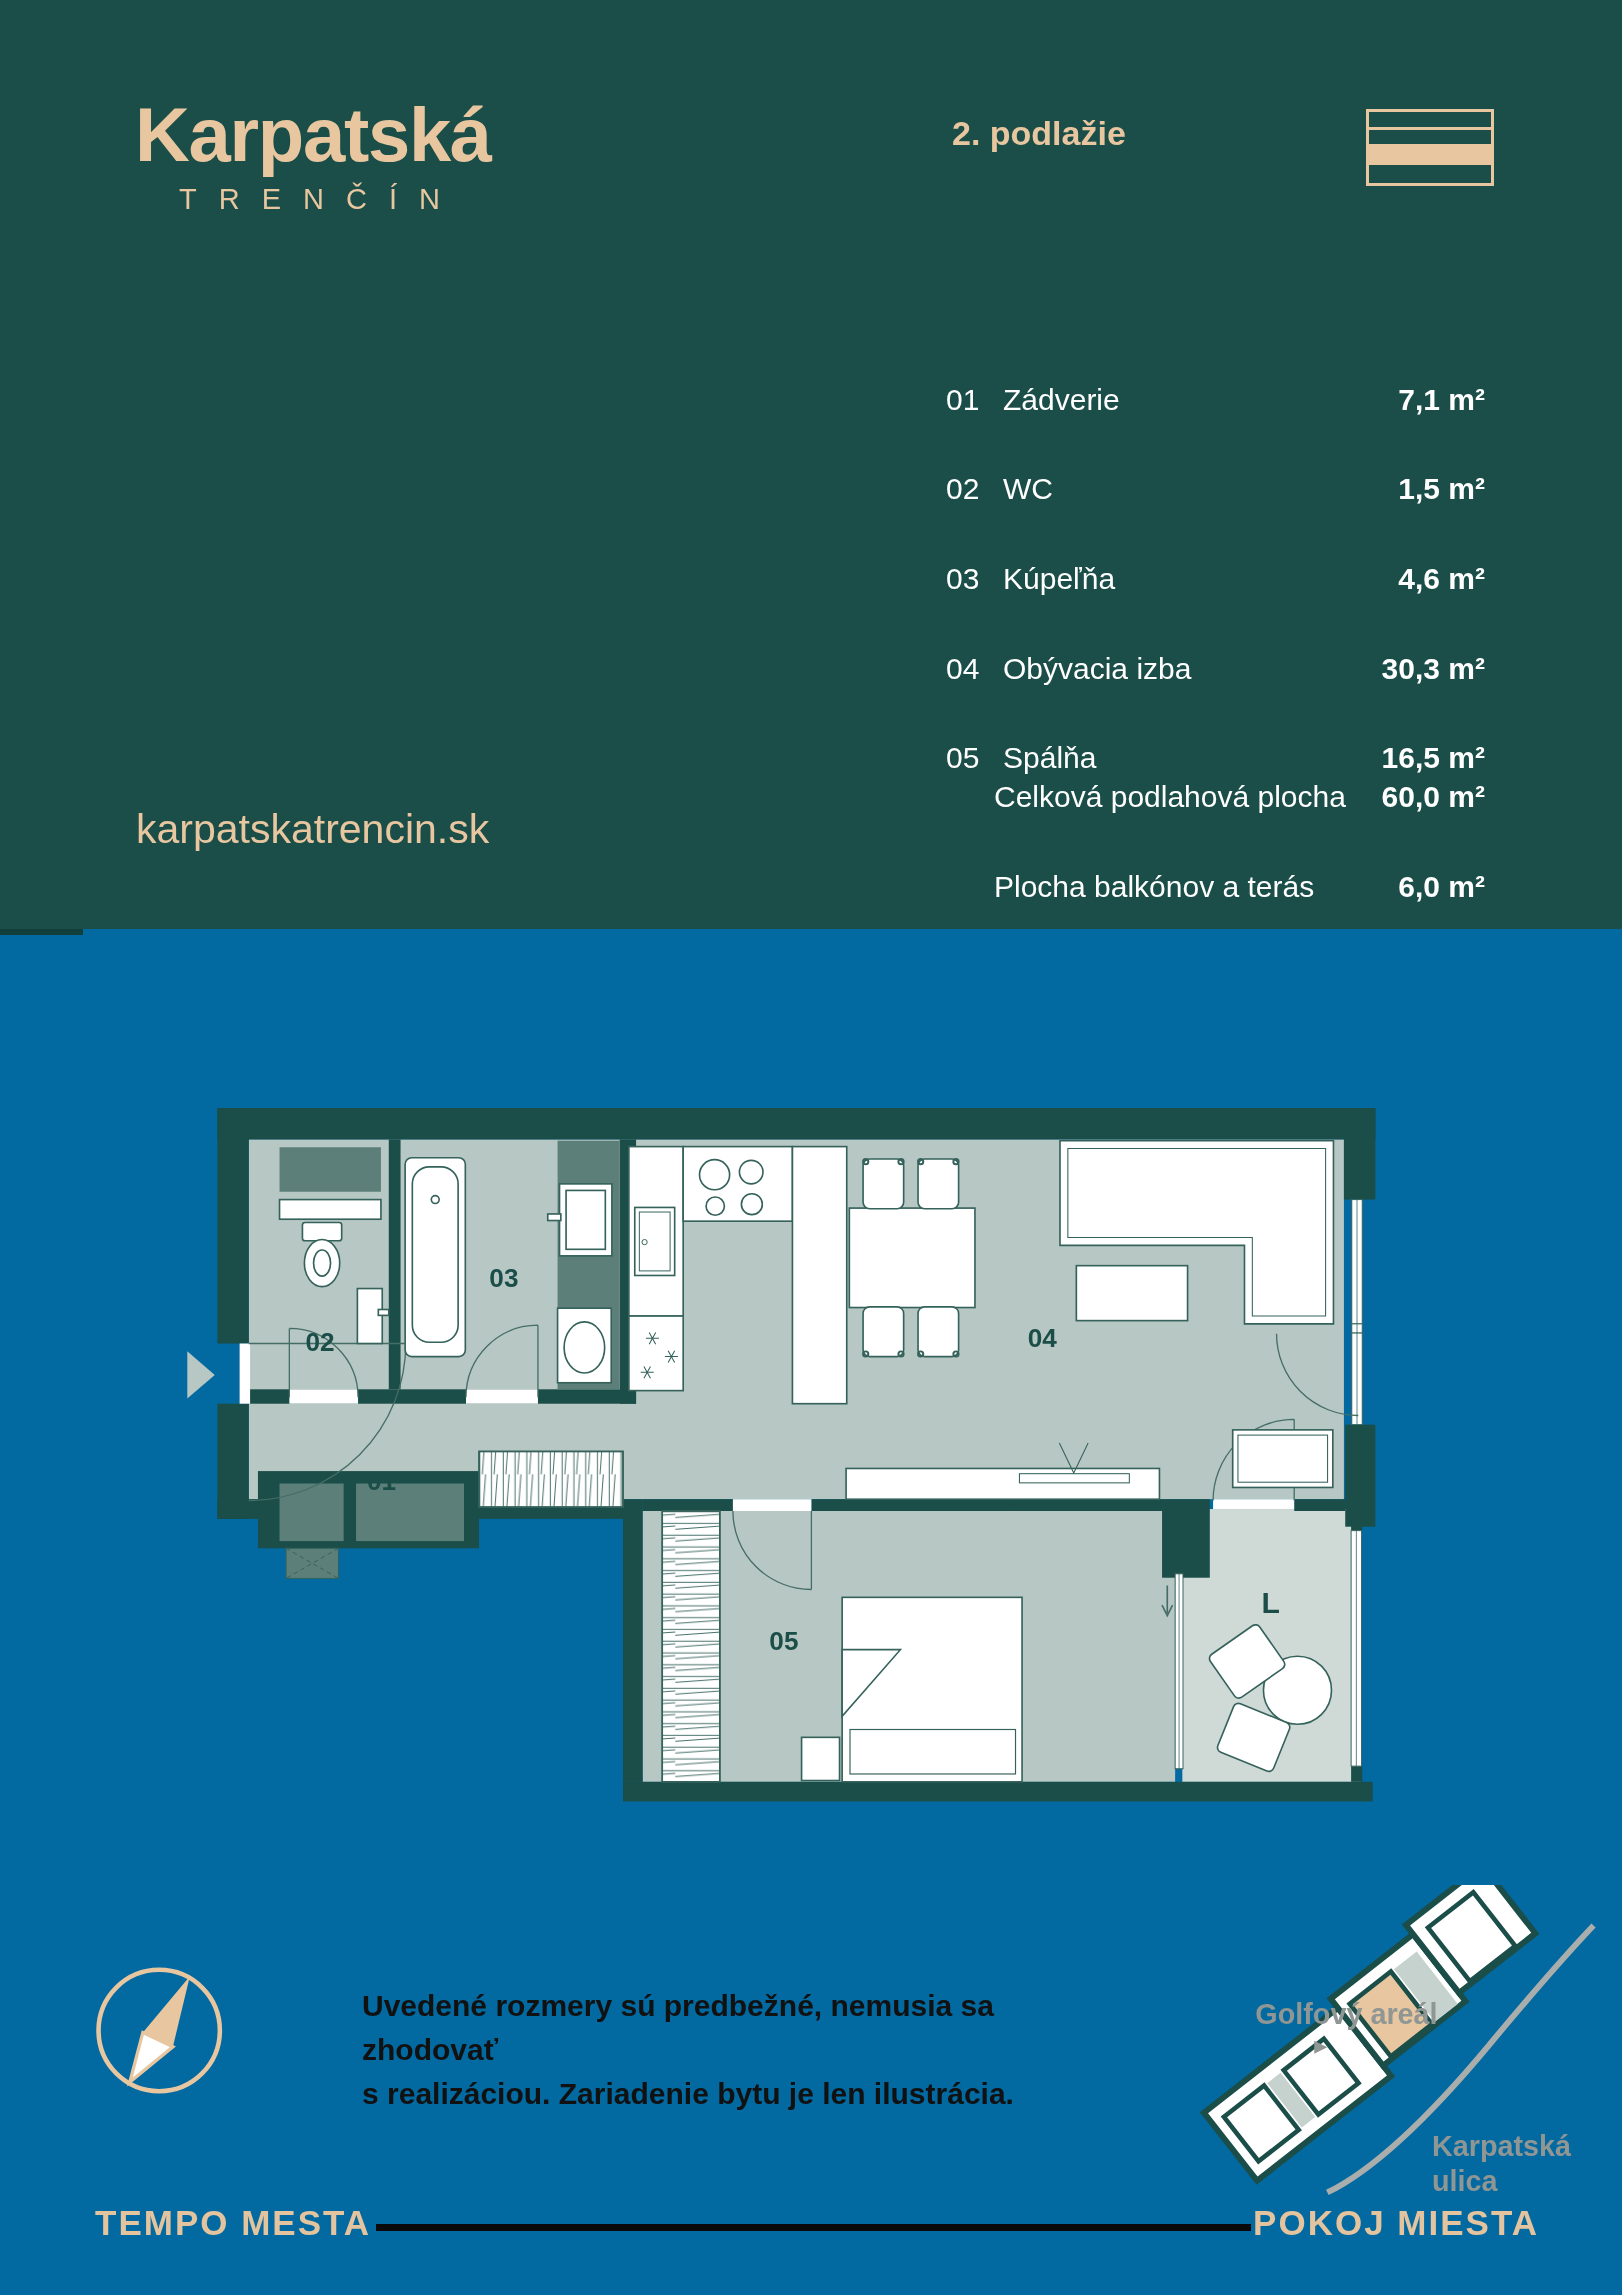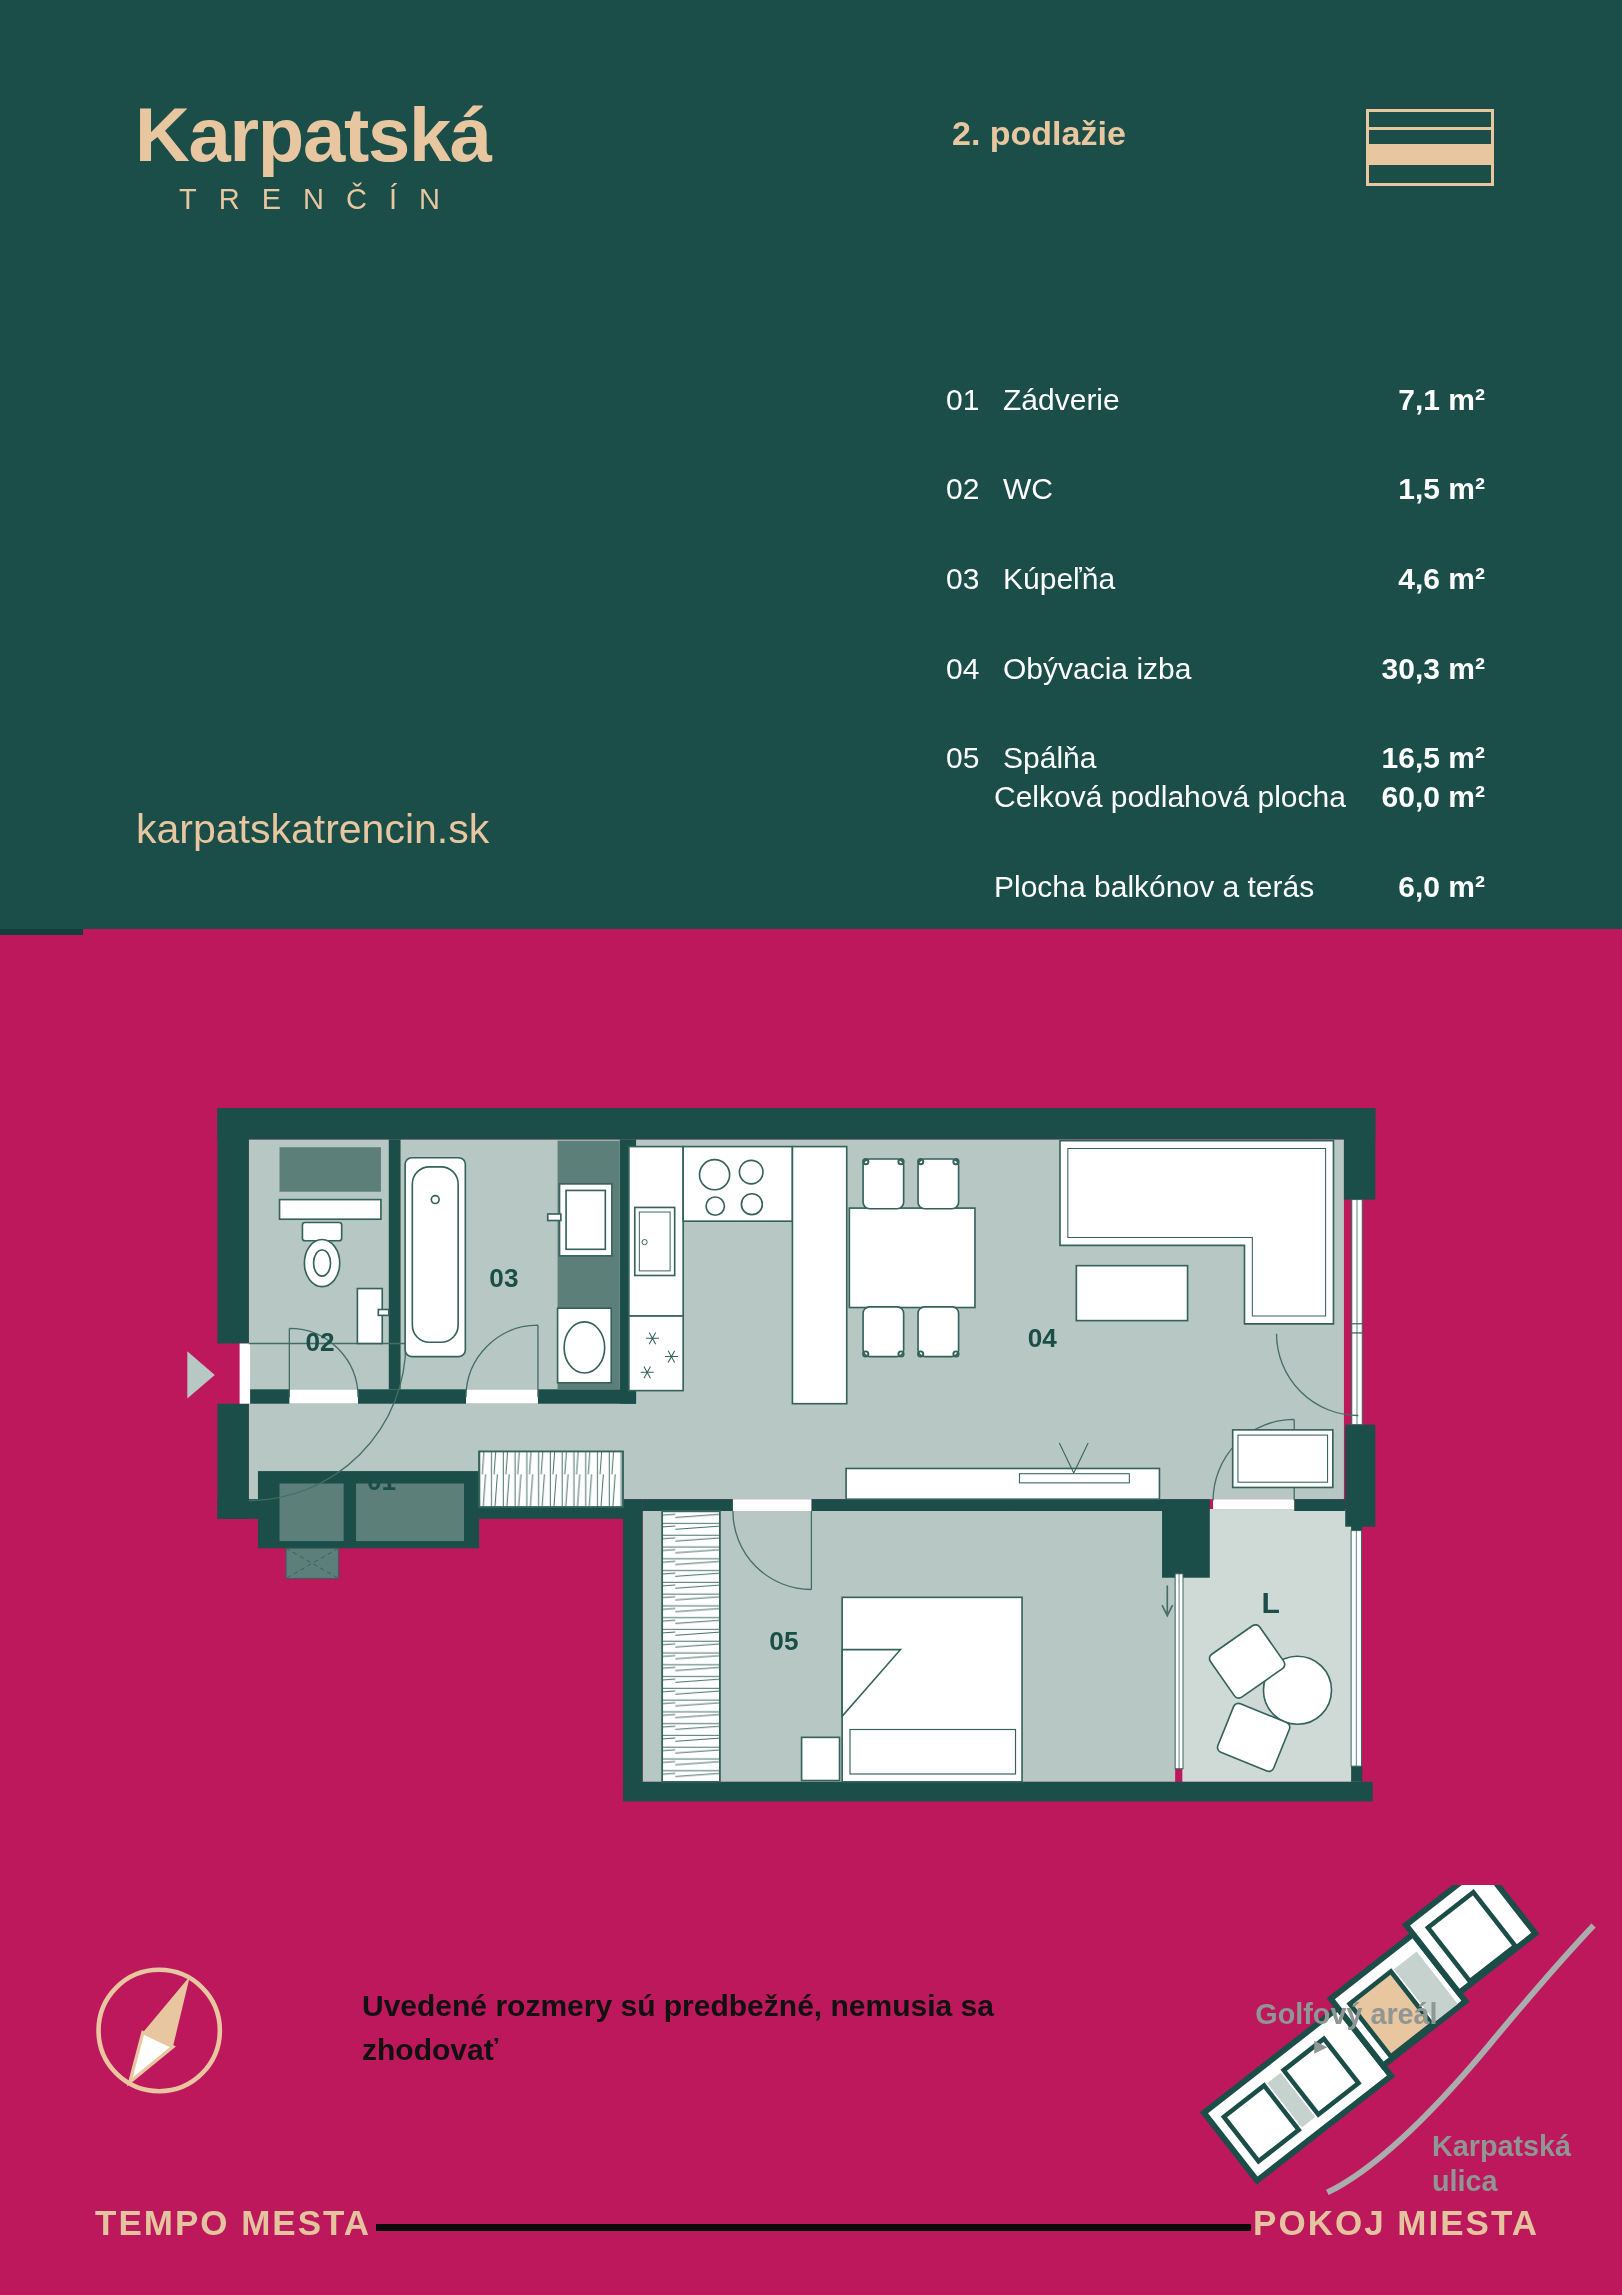--- a/index.html
+++ b/index.html
@@ -1,16 +1,16 @@
 <!DOCTYPE html>
 <html style="font-size:10.5px"><head>
 <meta charset="utf-8">
 <style>
   html,body{margin:0;padding:0;background:#ffffff;}
-  .page{position:relative;width:1622px;height:2295px;background:#be185d;overflow:hidden;
+  .page{position:relative;width:1622px;height:2295px;background:#0369a1;overflow:hidden;
         font-family:"Liberation Sans",sans-serif;}
   .abs{position:absolute;}
   
   .hero{position:absolute;left:0;top:0;width:1622px;height:929px;background:#1b4e48;}
   .brand{font-size:76px;font-weight:bold;letter-spacing:-1.3px;color:#e8c7a0;line-height:1;}
   .brand-sub{font-size:29px;font-weight:400;letter-spacing:22px;color:#e8c7a0;line-height:1;margin-left:32px;}
   .floor-label{font-size:34px;font-weight:bold;color:#e8c7a0;line-height:1;}
   .floor-icon{width:128px;height:77px;border:3.3px solid #e8c7a0;box-sizing:border-box;}
   .floor-icon .band{width:100%;height:17.7px;box-sizing:border-box;border-bottom:3.3px solid #e8c7a0;}
   .floor-icon .band:last-child{border-bottom:none;}
@@ -256,20 +256,21 @@
   </svg>
 
   <svg class="abs" style="left:92px;top:1962px;" width="137" height="137" viewBox="0 0 210 210">
     <circle cx="103" cy="105" r="93" fill="none" stroke="#e8c7a0" stroke-width="7"></circle>
     <polygon points="150,22 78,108 124,130" fill="#e8c7a0"></polygon>
     <polygon points="124,130 78,108 58,184" fill="#ffffff" stroke="#e8c7a0" stroke-width="5"></polygon>
   </svg>
 
   <div class="disclaimer">
     <div>Uvedené rozmery sú predbežné, nemusia sa zhodovať</div>
+    <div>s realizáciou. Zariadenie bytu je len ilustrácia.</div>
   </div>
 
   <svg class="abs" style="left:1165px;top:1885px;" width="445" height="314" viewBox="0 0 680 480">
     <path d="M248 470 C330 430 420 335 495 245 C545 185 600 120 655 62" stroke="#a9aeac" stroke-width="9" fill="none"></path>
     <g transform="translate(100,400) rotate(-38)">
       <rect x="0" y="-66" width="260" height="132" fill="#ffffff" stroke="#1b4e48" stroke-width="9"></rect>
       <rect x="104" y="-42" width="26" height="86" fill="#c5d2ce"></rect>
       <rect x="20" y="-42" width="78" height="86" fill="#ffffff" stroke="#1b4e48" stroke-width="7"></rect>
       <rect x="136" y="-42" width="78" height="86" fill="#ffffff" stroke="#1b4e48" stroke-width="7"></rect>
       <rect x="260" y="-84" width="160" height="130" fill="#ffffff" stroke="#1b4e48" stroke-width="9"></rect>

